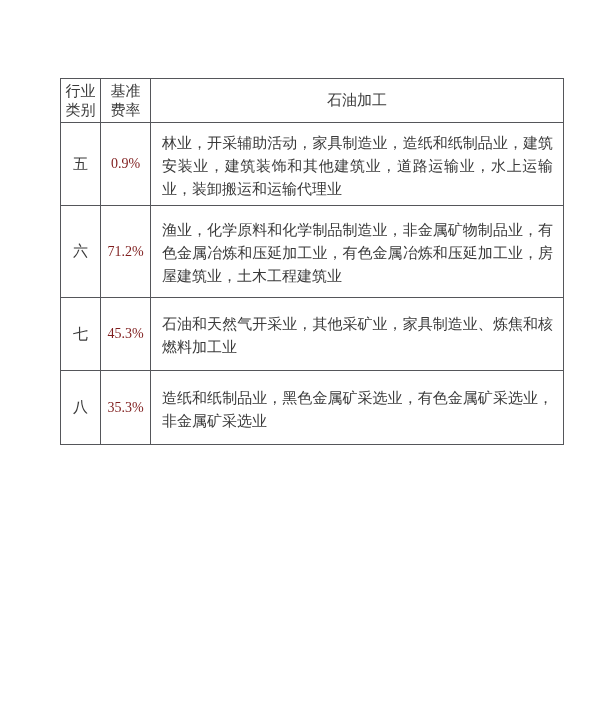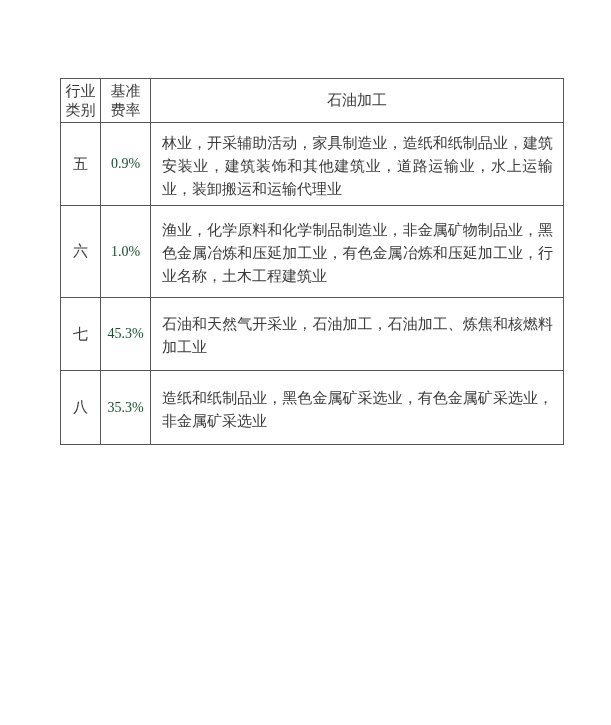--- a/index.html
+++ b/index.html
@@ -46,21 +46,21 @@
     color: #3a3a3a;
   }
   td.cat {
     text-align: center;
     font-size: 15px;
     color: #3a3a3a;
   }
   td.rate {
     text-align: center;
     font-size: 14px;
-    color: #14532d;
+    color: #7f1d1d;
   }
   td.name {
     font-size: 15px;
     line-height: 23px;
     text-align: justify;
     text-justify: inter-ideograph;
     padding: 8px 10px 4px 11px;
     color: #3a3a3a;
   }
 </style>
@@ -84,27 +84,27 @@
       </tr>
     </thead>
     <tbody>
       <tr class="r0">
         <td class="cat">五</td>
         <td class="rate">0.9%</td>
         <td class="name">林业，开采辅助活动，家具制造业，造纸和纸制品业，建筑安装业，建筑装饰和其他建筑业，道路运输业，水上运输业，装卸搬运和运输代理业</td>
       </tr>
       <tr class="r1">
         <td class="cat">六</td>
-        <td class="rate">1.0%</td>
-        <td class="name">渔业，化学原料和化学制品制造业，非金属矿物制品业，黑色金属冶炼和压延加工业，有色金属冶炼和压延加工业，行业名称，土木工程建筑业</td>
+        <td class="rate">71.2%</td>
+        <td class="name">渔业，化学原料和化学制品制造业，非金属矿物制品业，有色金属冶炼和压延加工业，有色金属冶炼和压延加工业，房屋建筑业，土木工程建筑业</td>
       </tr>
       <tr class="r2">
         <td class="cat">七</td>
         <td class="rate">45.3%</td>
-        <td class="name">石油和天然气开采业，石油加工，石油加工、炼焦和核燃料加工业</td>
+        <td class="name">石油和天然气开采业，其他采矿业，家具制造业、炼焦和核燃料加工业</td>
       </tr>
       <tr class="r3">
         <td class="cat">八</td>
         <td class="rate">35.3%</td>
         <td class="name">造纸和纸制品业，黑色金属矿采选业，有色金属矿采选业，非金属矿采选业</td>
       </tr>
     </tbody>
   </table>
 </div>
 

